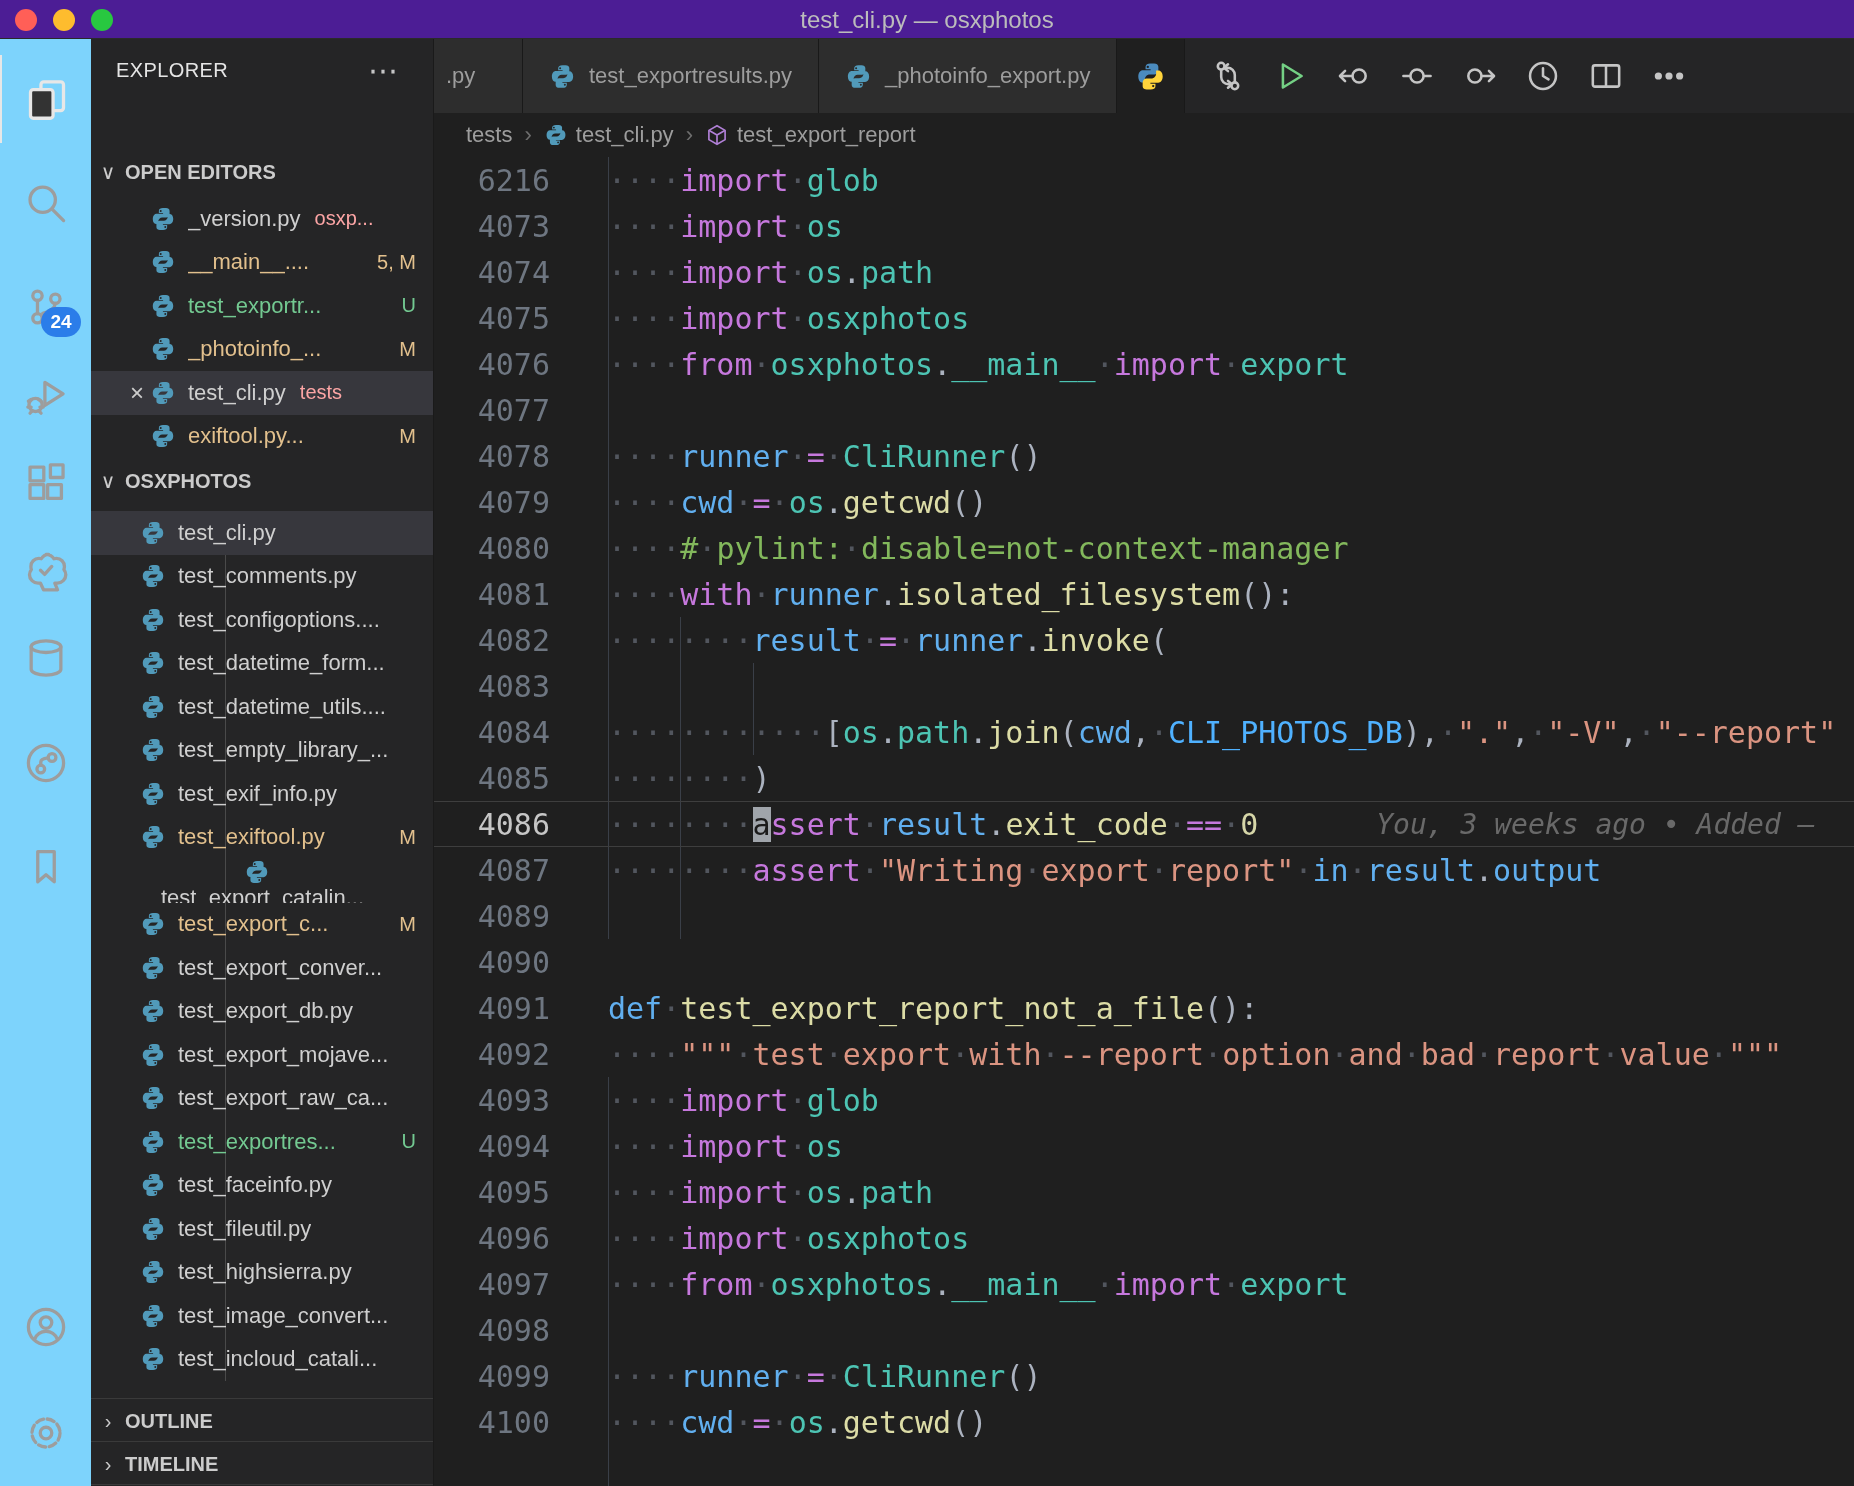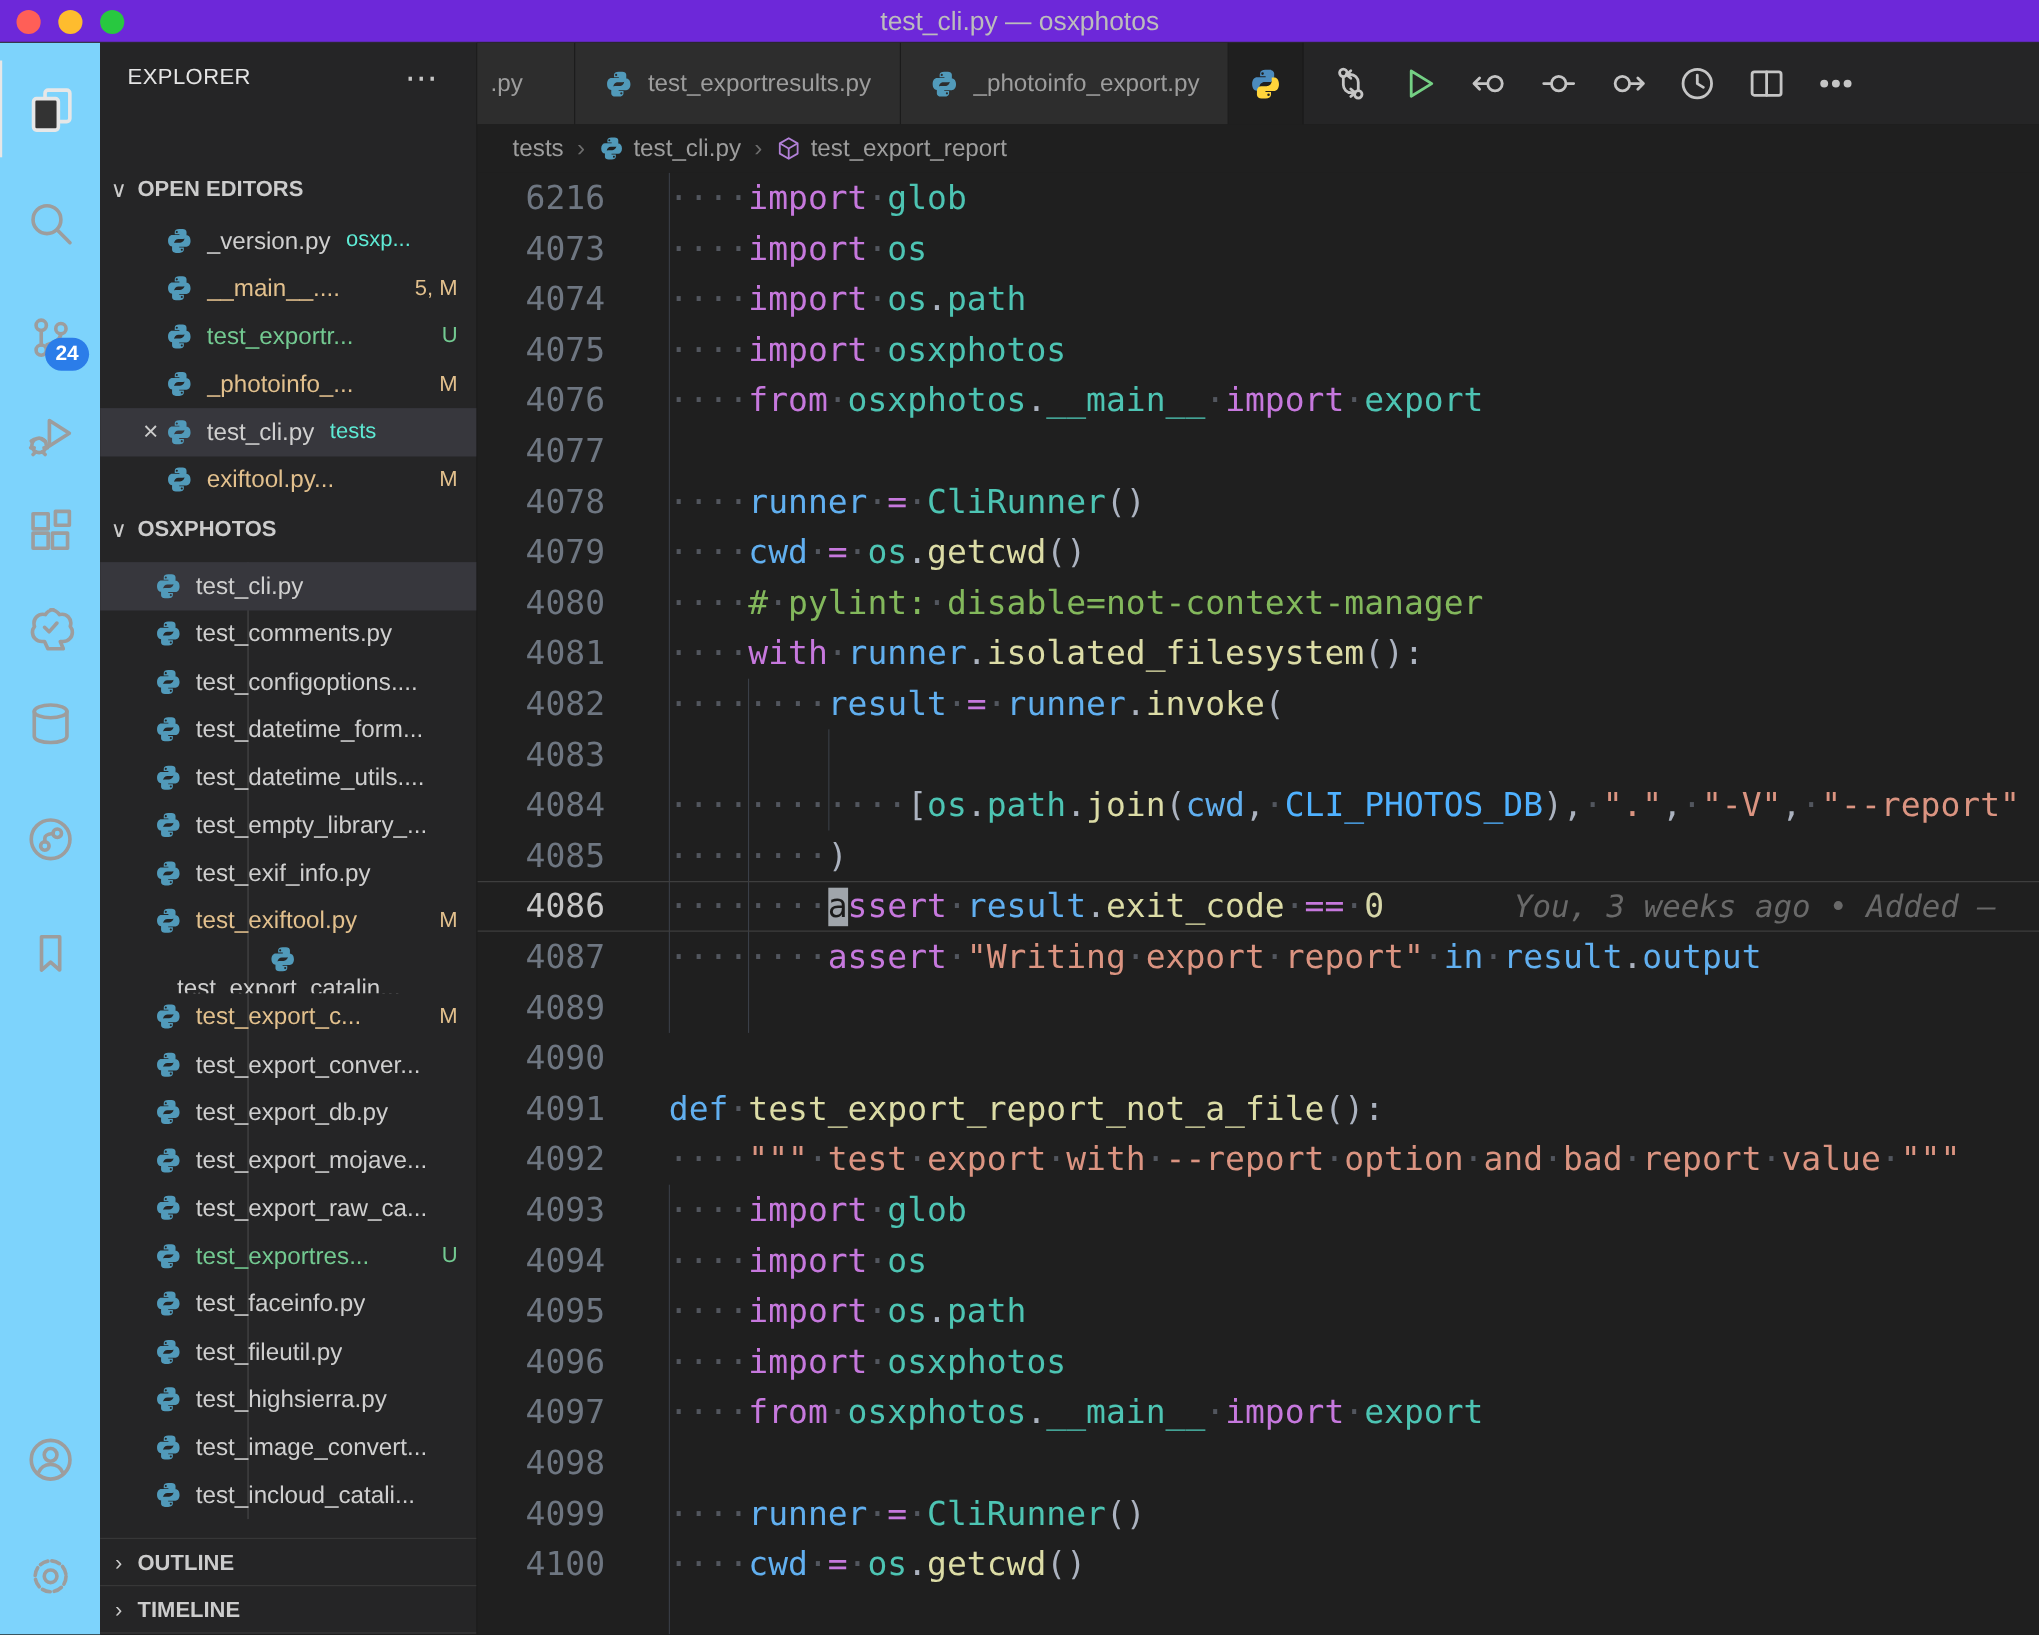--- a/index.html
+++ b/index.html
@@ -1,20 +1,20 @@
 <!DOCTYPE html>
 <html><head>
 <meta charset="utf-8">
 <style>
   * { margin:0; padding:0; box-sizing:border-box; }
   html,body { width:1854px; height:1486px; overflow:hidden; }
   body { background:#1f1f1f; font-family:"Liberation Sans", sans-serif; position:relative; }
 
   
-  #titlebar { position:absolute; left:0; top:0; width:1854px; height:39px; background:#6d28d9; border-bottom:1px solid #2a2a2a; }
+  #titlebar { position:absolute; left:0; top:0; width:1854px; height:39px; background:#4c1d95; border-bottom:1px solid #2a2a2a; }
   .tl { position:absolute; top:9px; width:22px; height:22px; border-radius:50%; }
   .tl.red { left:15px; background:#ff5f57; }
   .tl.yel { left:53px; background:#febc2e; }
   .tl.grn { left:91px; background:#28c840; }
   #win-title { position:absolute; left:0; top:0; width:100%; height:39px; line-height:39px; text-align:center; color:#bcbcbc; font-size:24px; font-weight:500; }
 
   
   #activitybar { position:absolute; left:0; top:39px; width:91px; height:1447px; background:#7dd3fc; }
   .ab-item { position:absolute; left:0; width:91px; height:88px; display:flex; align-items:center; justify-content:center; color:#9d9d9d; cursor:pointer; }
   .ab-item.active { color:#e7e7e7; border-left:2px solid #e7e7e7; }
@@ -29,21 +29,21 @@
   .sec-head { position:absolute; left:0; width:343px; height:46px; display:flex; align-items:center; color:#cccccc; font-size:20px; font-weight:700; cursor:pointer; }
   .sec-head .chev { width:34px; text-align:center; font-size:20px; color:#cccccc; font-weight:400; }
   .sec-head.bordered { border-top:1px solid #3a3a3a; }
 
   .oe-row, .tree-row { position:absolute; left:0; width:343px; height:43.5px; display:flex; align-items:center; font-size:22px; color:#cfcfcf; cursor:pointer; }
   .oe-row.active, .tree-row.selected { background:#37373d; }
   .oe-close { width:26px; margin-left:33px; color:#cccccc; font-size:24px; text-align:center; }
   .oe-spacer { width:59px; }
   .oe-row .pyicon, .tree-row .pyicon { width:26px; height:26px; margin-right:12px; flex:0 0 auto; }
   .tree-indent { width:49px; flex:0 0 auto; }
-  .name-suffix { margin-left:14px; color:#5eead4; font-size:20px; }
+  .name-suffix { margin-left:14px; color:#fca5a5; font-size:20px; }
   .row-badge { margin-left:auto; padding-right:18px; font-size:20px; }
   .c-mod { color:#e2c08d; }
   .c-unt { color:#73c991; }
   .c-def { color:#cfcfcf; }
   #tree-guide { position:absolute; left:134px; width:1px; background:#4a4a4a; }
   .ellipsis-clip { white-space:nowrap; overflow:hidden; }
 
   
   #editor { position:absolute; left:434px; top:39px; width:1420px; height:1447px; background:#1f1f1f; }
   #tabbar { position:absolute; left:0; top:0; width:1420px; height:74px; background:#252526; display:flex; }

